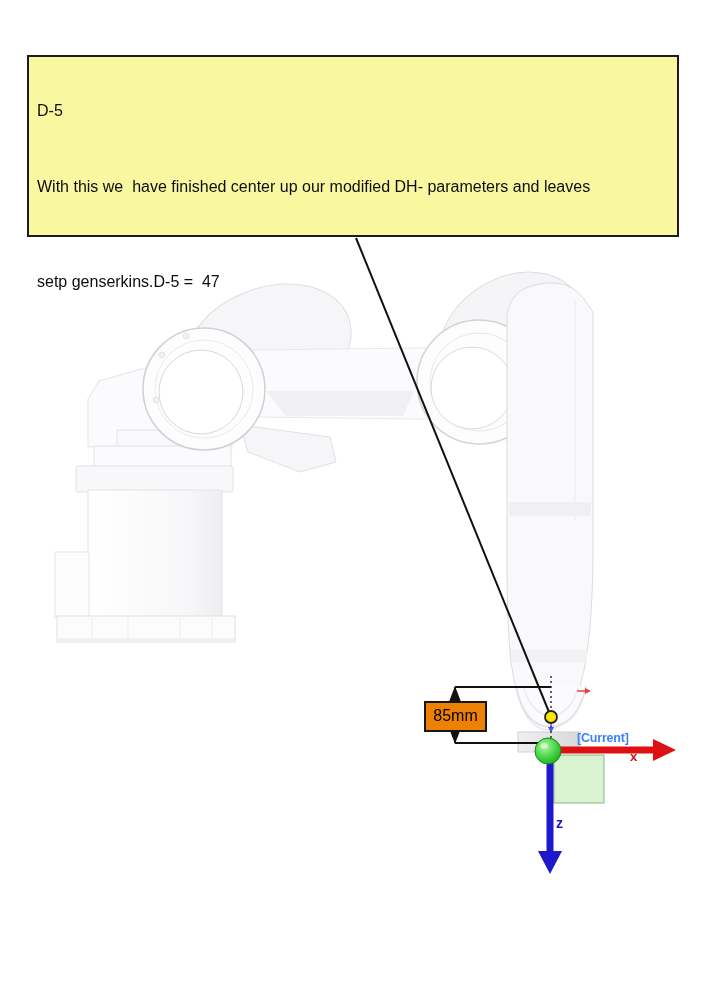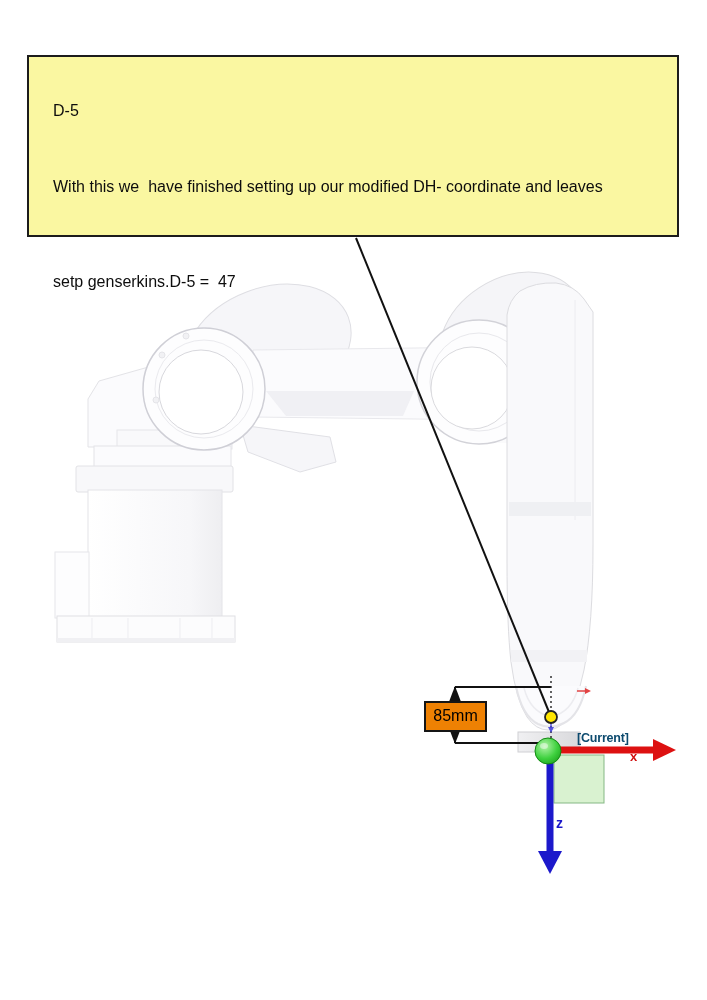--- a/index.html
+++ b/index.html
@@ -5,34 +5,34 @@
   html,body{margin:0;padding:0;background:#ffffff;}
   .stage{
     position:relative;width:707px;height:1000px;background:#ffffff;
     overflow:hidden;font-family:"Liberation Sans", sans-serif;color:#0d0d0d;
   }
   .stage svg{position:absolute;left:0;top:0;}
   
   .note-box{
     position:absolute;left:27px;top:55px;width:652px;height:182px;
     box-sizing:border-box;border:2px solid #1c1c1c;background:#faf7a1;
-    padding:6px 24px;font-size:16px;line-height:19px;white-space:pre-wrap;
+    padding:6px 8px;font-size:16px;line-height:19px;white-space:pre-wrap;
   }
   .note-box .p-gap1{margin-top:19px;}
   .note-box .p-gap0{margin-top:0;}
   .note-box .p-cmd{margin-top:38px;}
   
   .dim-label{
     position:absolute;left:424px;top:701px;width:63px;height:31px;
     box-sizing:border-box;border:2px solid #151515;background:#ee8103;
     font-size:16px;line-height:26px;text-align:center;color:#000000;
   }
   .cur-label{
     position:absolute;left:577px;top:732px;font-size:12.5px;font-weight:700;
-    color:#0c4a6e;letter-spacing:-0.2px;line-height:13px;text-align:right;
+    color:#3b82f6;letter-spacing:-0.2px;line-height:13px;text-align:right;
   }
   .x-label{
     position:absolute;left:630px;top:750px;font-size:13px;font-weight:700;color:#d01212;line-height:14px;
   }
   .z-label{
     position:absolute;left:556px;top:816px;font-size:14px;font-weight:700;color:#1c18cb;line-height:15px;
   }
 </style>
 </head>
 <body>
@@ -138,21 +138,21 @@
       <line x1="550" y1="752" x2="550" y2="852" stroke="#1c18cb" stroke-width="7"></line>
       <polygon points="538,851 562,851 550,874" fill="#1c18cb"></polygon>
     </g>
 
     <circle cx="548" cy="751" r="13" fill="url(#gradBall)" stroke="#128a12" stroke-width="1"></circle>
     <ellipse cx="544" cy="746" rx="4" ry="3" fill="#ffffff" opacity="0.45"></ellipse>
   </svg>
 
   <div class="note-box">
     <div>D-5</div>
-    <div class="p-gap1">With this we  have finished setting up our modified DH- coordinate and leaves</div>
+    <div class="p-gap1">With this we  have finished center up our modified DH- parameters and leaves</div>
     <div class="p-cmd">setp genserkins.D-5 =  47</div>
   </div>
 
   <div class="dim-label">85mm</div>
 
   <div class="cur-label">[Current]</div>
   <div class="x-label">x</div>
   <div class="z-label">z</div>
 
 </div>

